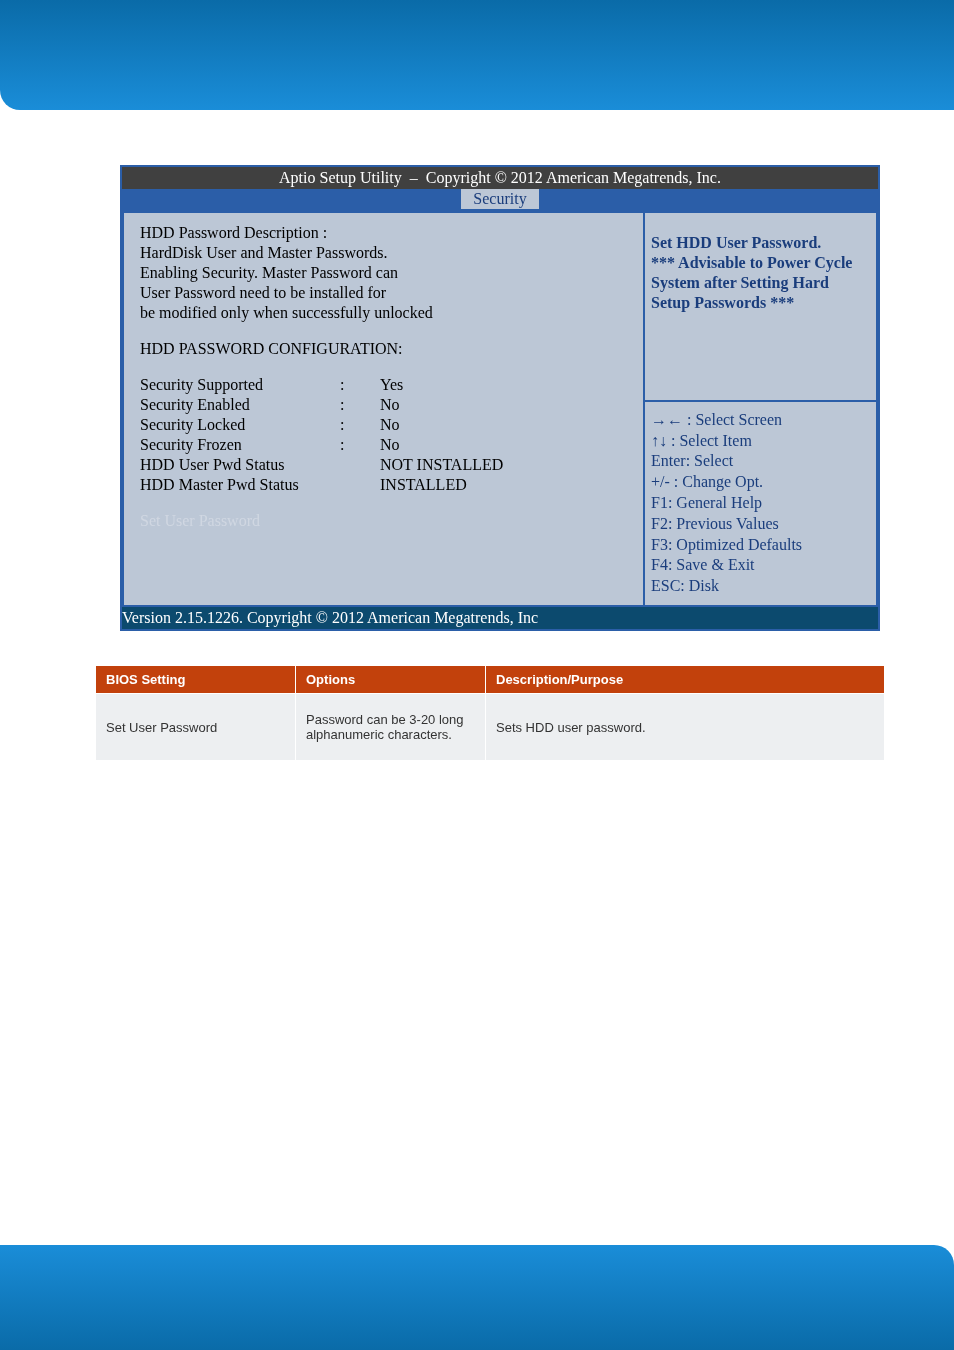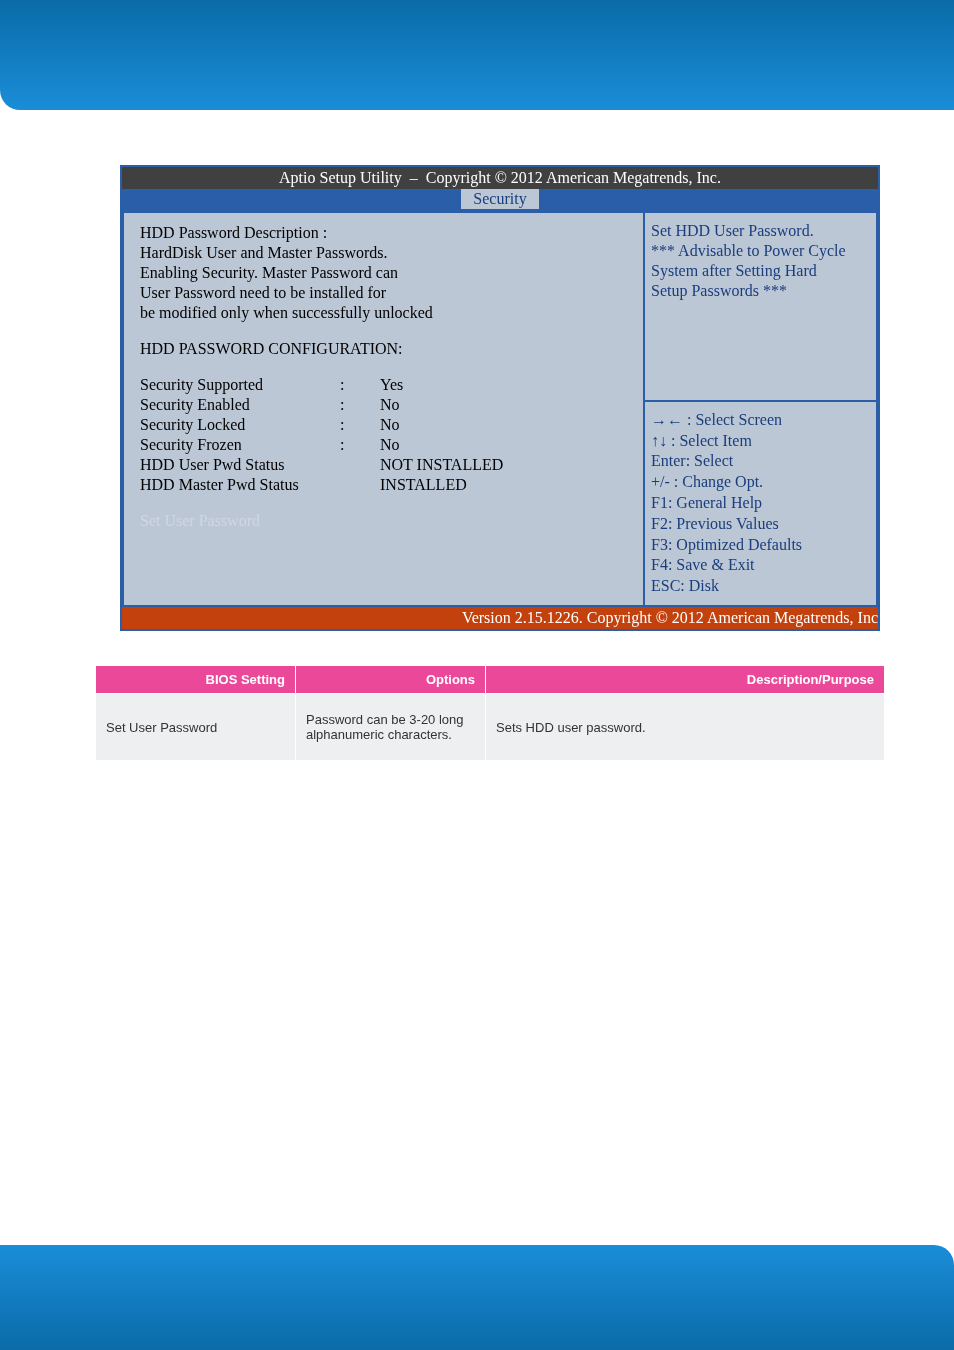--- a/index.html
+++ b/index.html
@@ -60,60 +60,61 @@
     }
     .bios-side {
       width: 235px;
       background: #bcc7d6;
       border: 2px solid #2b5ea8;
       border-left: 2px solid #2b5ea8;
       display: flex;
       flex-direction: column;
     }
     .side-help {
-      padding: 8px 6px;
+      padding: 20px 6px;
       color: #1a3d7c;
       font-size: 16px;
       line-height: 1.25;
       flex: 1;
+      font-weight: bold;
     }
     .side-keys {
       border-top: 2px solid #2b5ea8;
       padding: 8px 6px;
       color: #1a3d7c;
       font-size: 16px;
       line-height: 1.3;
     }
     .bios-footer {
-      background: #c2410c;
+      background: #0c4a6e;
       color: #ffffff;
-      text-align: right;
+      text-align: left;
       font-size: 16px;
       padding: 2px 0;
     }
     .cfg-row { display: flex; }
     .cfg-label { width: 200px; }
     .cfg-colon { width: 40px; }
     .cfg-status { }
     .highlight { color: #d0d7e2; }
     .settings-table {
       position: absolute;
       top: 665px;
       left: 95px;
       width: 790px;
       border-collapse: collapse;
       font-family: Arial, sans-serif;
       font-size: 13px;
     }
     .settings-table th {
-      background: #ec4899;
+      background: #c2410c;
       color: #ffffff;
       font-weight: bold;
       padding: 6px 10px;
-      text-align: right;
+      text-align: left;
       border: 1px solid #ffffff;
     }
     .settings-table td {
       background: #edeff1;
       color: #333;
       padding: 18px 10px;
       border: 1px solid #ffffff;
     }
     .col1 { width: 200px; }
     .col2 { width: 190px; }

